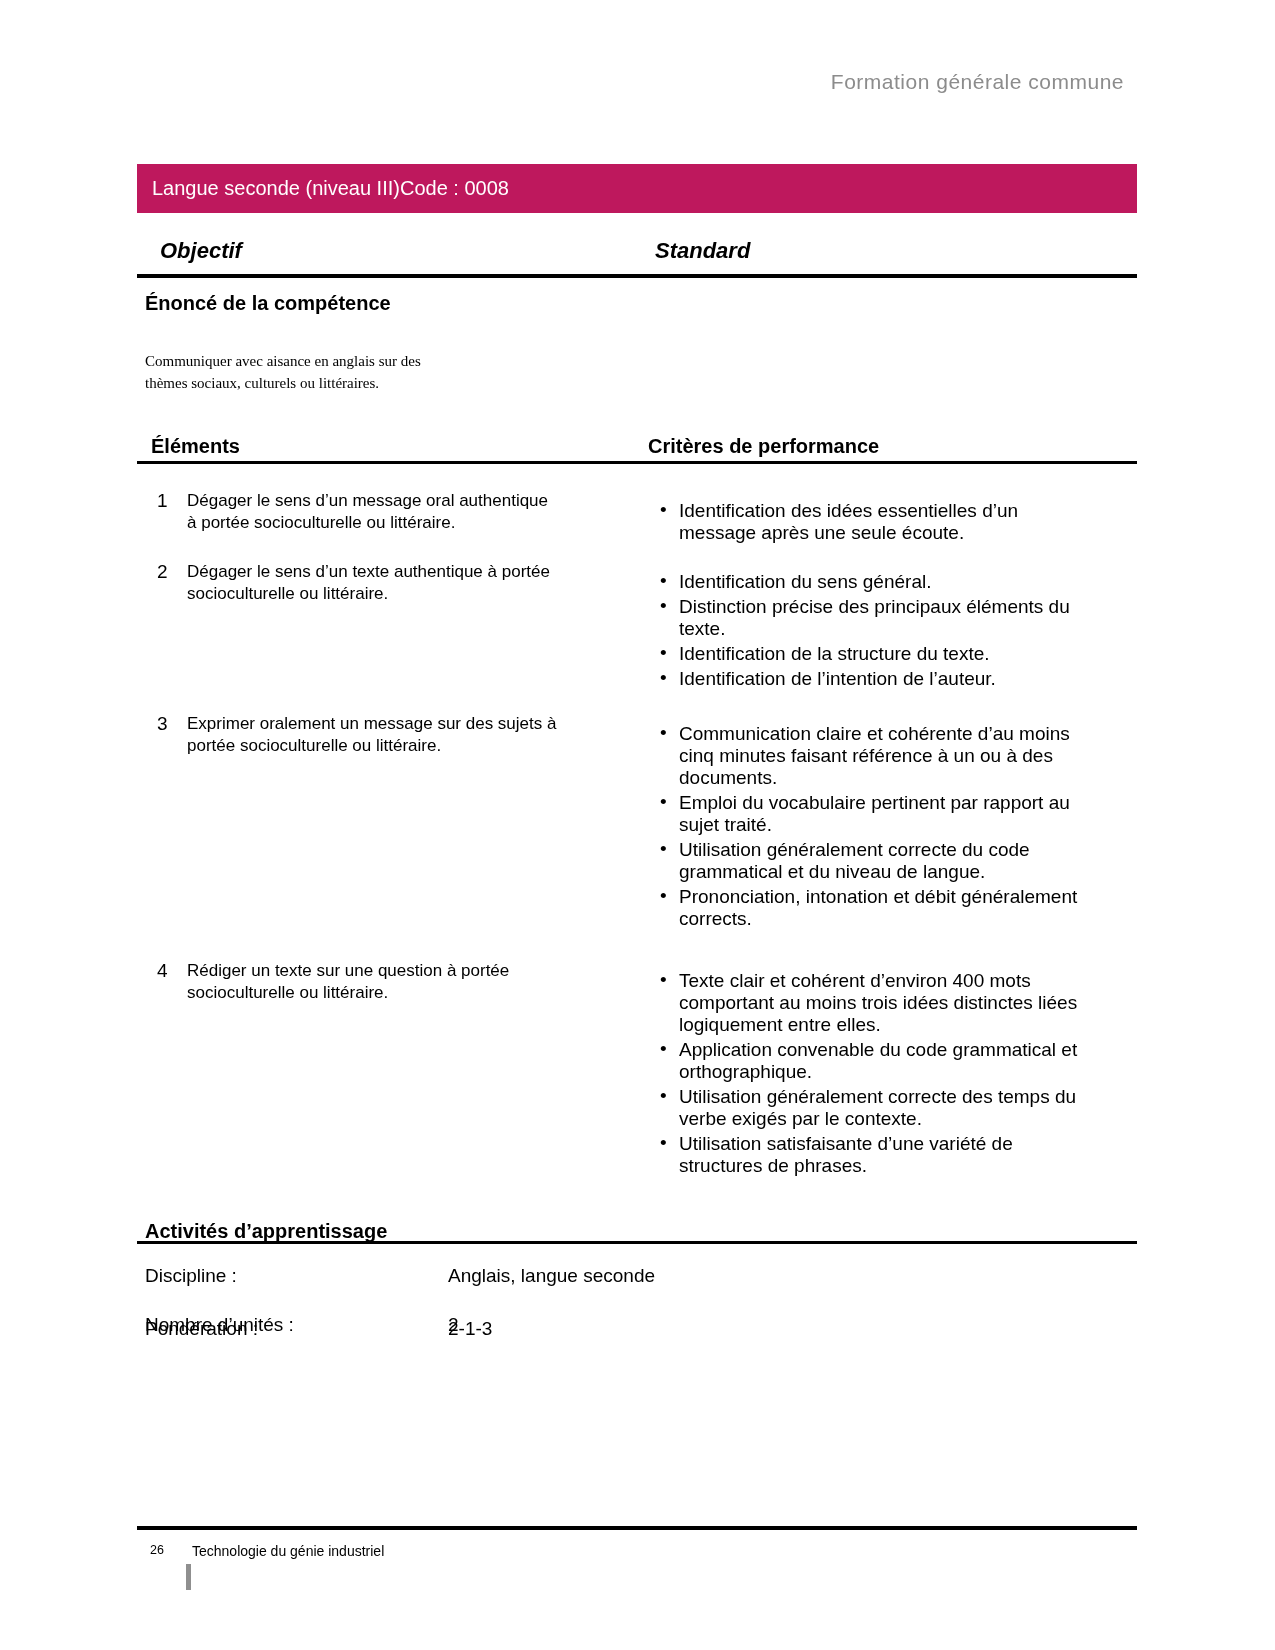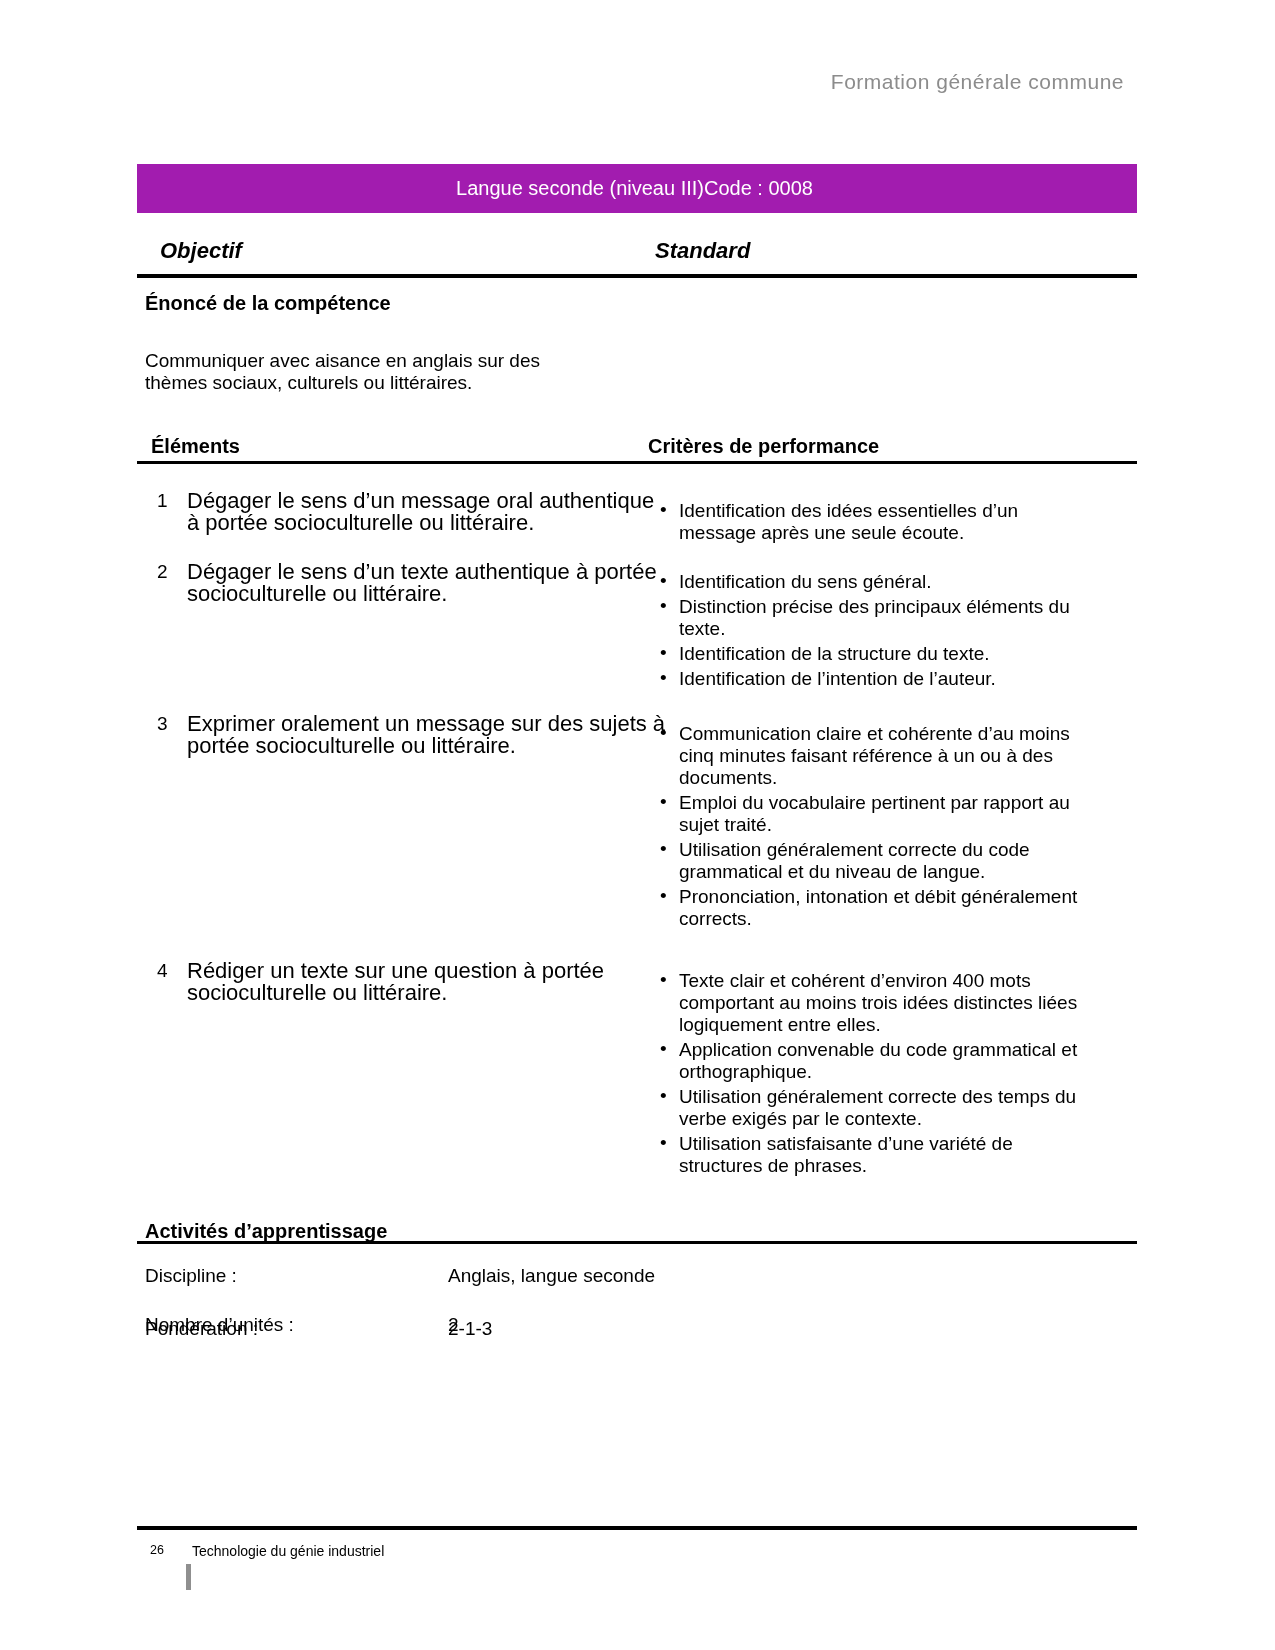--- a/index.html
+++ b/index.html
@@ -11,22 +11,22 @@
     color:#000;
     overflow:hidden;
   }
   .gray-header{
     position:absolute;top:70px;left:137px;width:987px;
     text-align:right;
     font-size:21px;color:#8c8c8c;letter-spacing:.5px;
   }
   .title-bar{
     position:absolute;top:164px;left:137px;width:1000px;height:49px;
-    background:#a21caf;color:#fff;
-    display:flex;align-items:center;justify-content:center;
+    background:#be185d;color:#fff;
+    display:flex;align-items:center;justify-content:flex-start;
     box-sizing:border-box;padding:0 20px 0 15px;
     font-size:20px;
   }
   .col-headers{position:absolute;top:238px;left:137px;width:1000px;height:30px;}
   .col-head{
     position:absolute;top:0;
     font-size:22px;font-weight:bold;font-style:italic;
   }
   .col-head.objectif{left:23px;}
   .col-head.standard{left:518px;}
@@ -34,33 +34,33 @@
   .rule-1{top:274px;height:4px;}
   .rule-2{top:461px;height:3px;}
   .rule-3{top:1241px;height:3px;}
   .rule-footer{top:1526px;height:4px;}
   .bold-heading{
     position:absolute;left:145px;
     font-size:20px;font-weight:bold;
   }
   .competence-text{
     position:absolute;top:350px;left:145px;
-    font-size:19px;line-height:22px;white-space:pre-line;
+    font-size:15px;line-height:22px;white-space:pre-line;font-family:Liberation Serif, serif;
   }
   .tbl-head{position:absolute;top:435px;font-size:20px;font-weight:bold;}
   .tbl-head.left{left:151px;}
   .tbl-head.right{left:648px;}
   .item-row{position:absolute;left:137px;width:1000px;}
   .item-num{
     position:absolute;left:20px;top:0;
     font-size:19px;line-height:22px;
   }
   .item-text{
     position:absolute;left:50px;top:0;
-    font-size:22px;line-height:22px;white-space:pre-line;
+    font-size:17px;line-height:22px;white-space:pre-line;
   }
   .criteria-list{
     position:absolute;left:515px;top:2px;
     margin:8px;padding:0;list-style:none;
     font-size:19px;line-height:22px;
   }
   .criteria-list li{
     position:relative;padding-left:19px;margin:0 0 3px 0;
     white-space:pre-line;
   }

